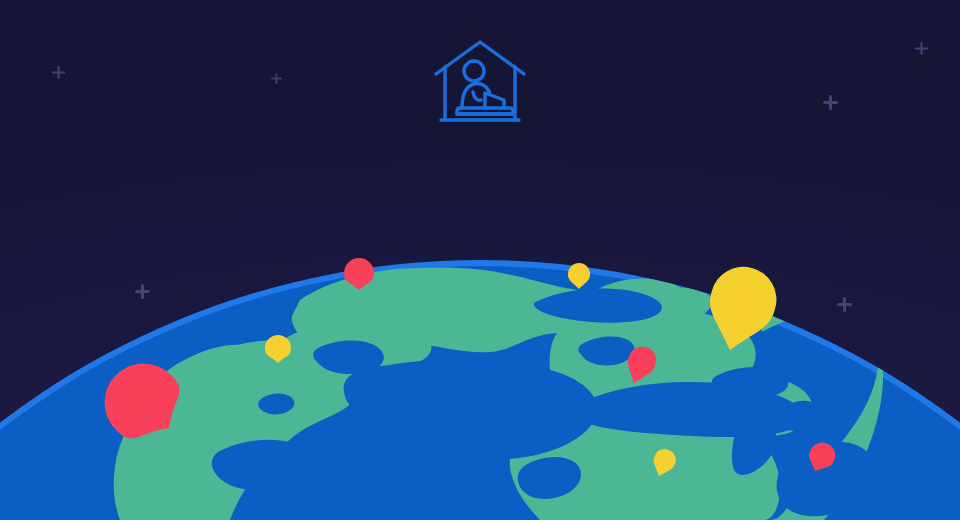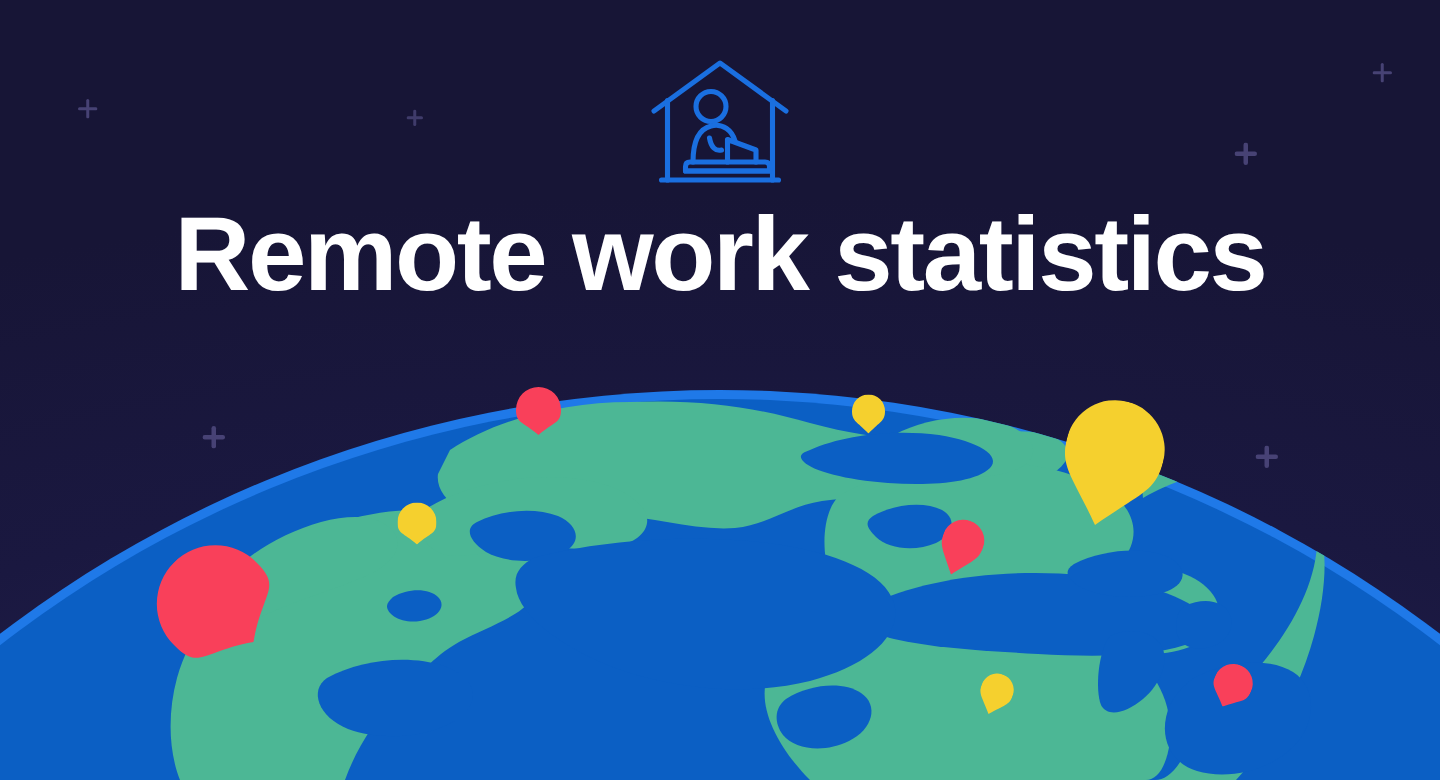--- a/index.html
+++ b/index.html
@@ -330,15 +330,14 @@
       <path d="M41 54 C42 60 45 63 49 62"></path>
 
       <path d="M53 70 L53 55 L72 62 L72 70"></path>
 
       <path d="M28 70 L78 70 C80 70 81 71 81 73 L81 76 L25 76 L25 73 C25 71 26 70 28 70 Z"></path>
 
       <path d="M25 76 L81 76"></path>
     </svg>
   </div>
 
-  <div class="title">Remote work statistics</div>
 
 </div>
 
 </body></html>

